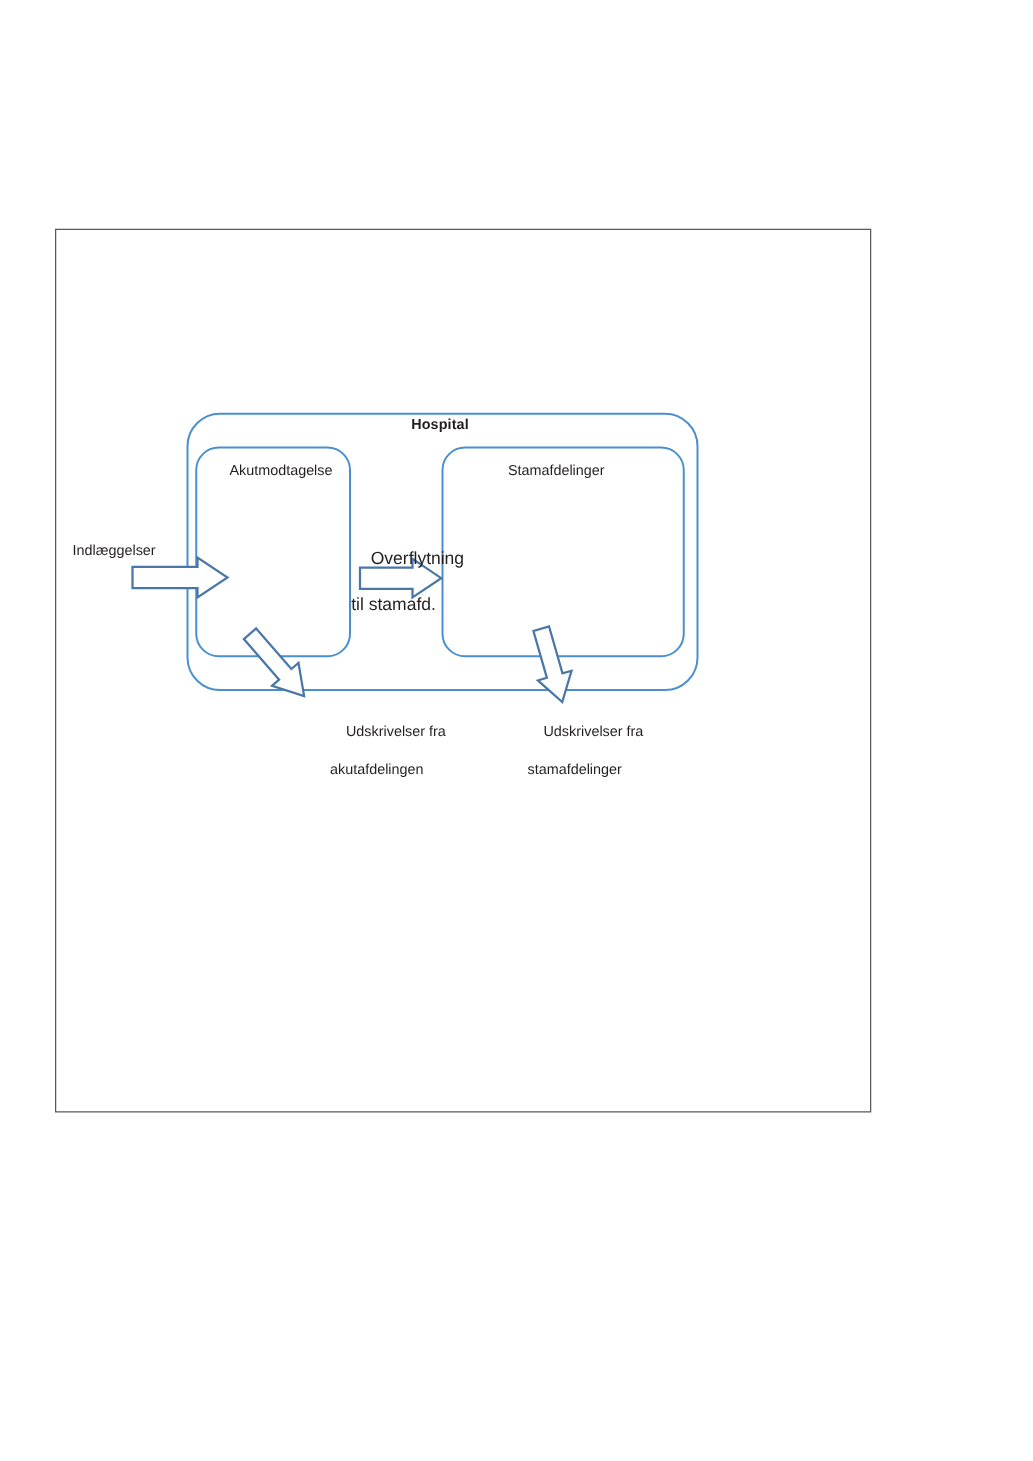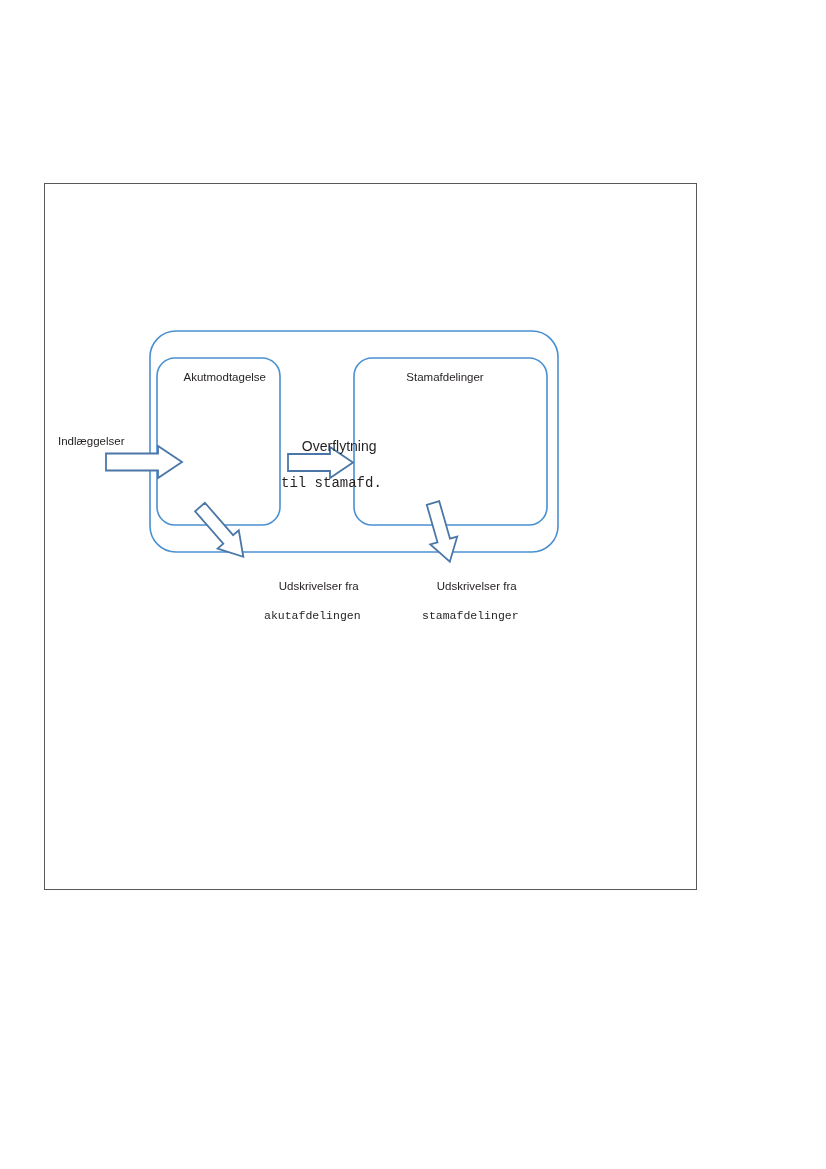--- a/index.html
+++ b/index.html
@@ -43,21 +43,20 @@
     height: 1169px;
     overflow: visible;
   }
 
   
   .lbl {
     position: absolute;
     white-space: pre;
     line-height: 1.30;
     color: #231f20;
-    text-align: center;
   }
   .lbl-hospital {
     left: 151px;
     top: 333px;
     width: 402px;
     text-align: center;
     font-size: 11.5px;
     font-weight: bold;
     letter-spacing: 0.1px;
   }
@@ -88,21 +87,21 @@
   .lbl-udskriv-akut {
     left: 264px;
     top: 564px;
     font-size: 11.5px;
   }
   .lbl-udskriv-stam {
     left: 422px;
     top: 564px;
     font-size: 11.5px;
   }
-  .lbl .line2 { display: block; font-family: Liberation Mono, monospace; }
+  .lbl .line2 { display: block; }
 </style>
 </head>
 <body>
 
 <div id="page-frame"></div>
 
 <div id="diagram">
 
   <svg id="diagram-svg" viewBox="0 0 826 1169">
 
@@ -123,20 +122,21 @@
     <g transform="rotate(49 200 507)">
       <path d="M 200,500.5 L 243,500.5 L 243,493 L 266,507 L 243,521 L 243,513.5 L 200,513.5 Z" fill="#ffffff" stroke="#4a77a8" stroke-width="1.8" stroke-linejoin="miter"></path>
     </g>
 
     <g transform="rotate(74 433 503)">
       <path d="M 433,496.5 L 472,496.5 L 472,489 L 494,503 L 472,517 L 472,509.5 L 433,509.5 Z" fill="#ffffff" stroke="#4a77a8" stroke-width="1.8" stroke-linejoin="miter"></path>
     </g>
 
   </svg>
 
+  <div class="lbl lbl-hospital">Hospital</div>
 
   <div class="lbl lbl-akut">Akutmodtagelse</div>
 
   <div class="lbl lbl-stam">Stamafdelinger</div>
 
   <div class="lbl lbl-indlaeggelser">Indlæggelser</div>
 
   <div class="lbl lbl-overflytning">
     <span>Overflytning</span>
     <span class="line2">til stamafd.</span>

